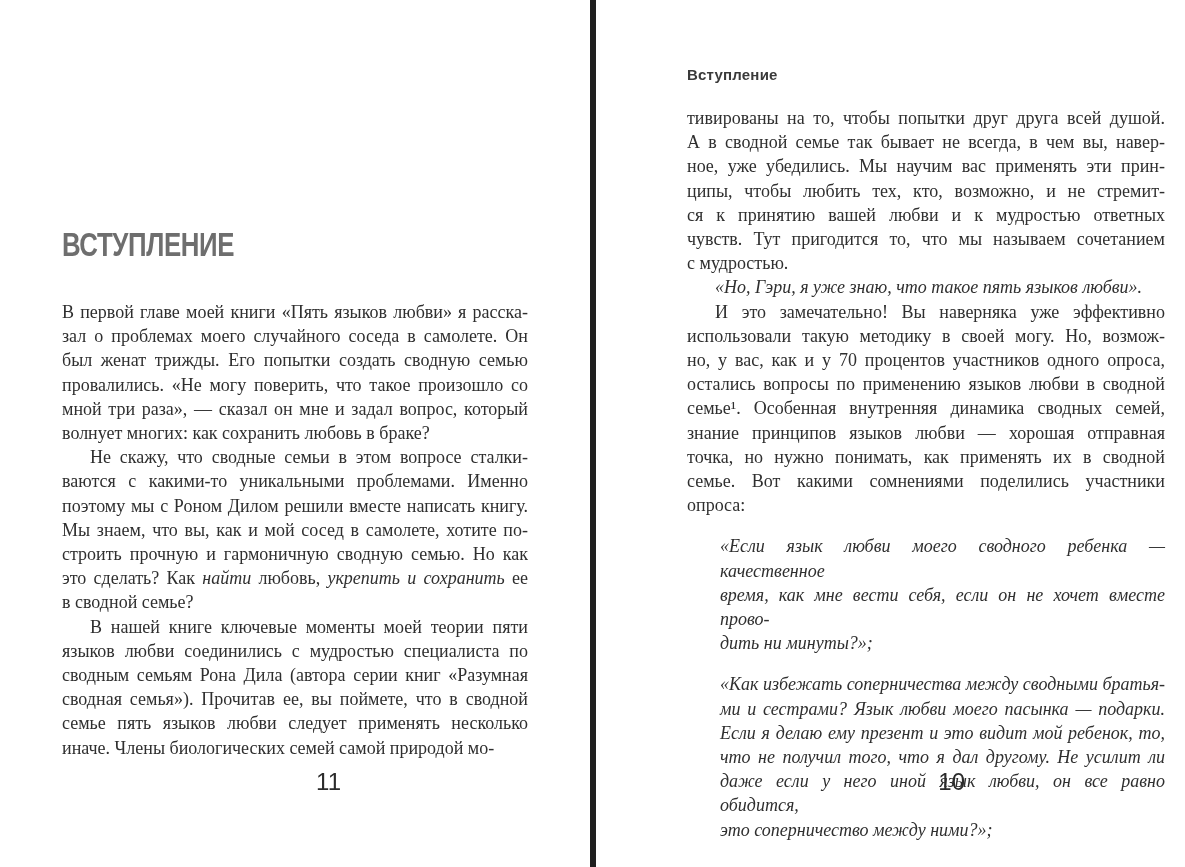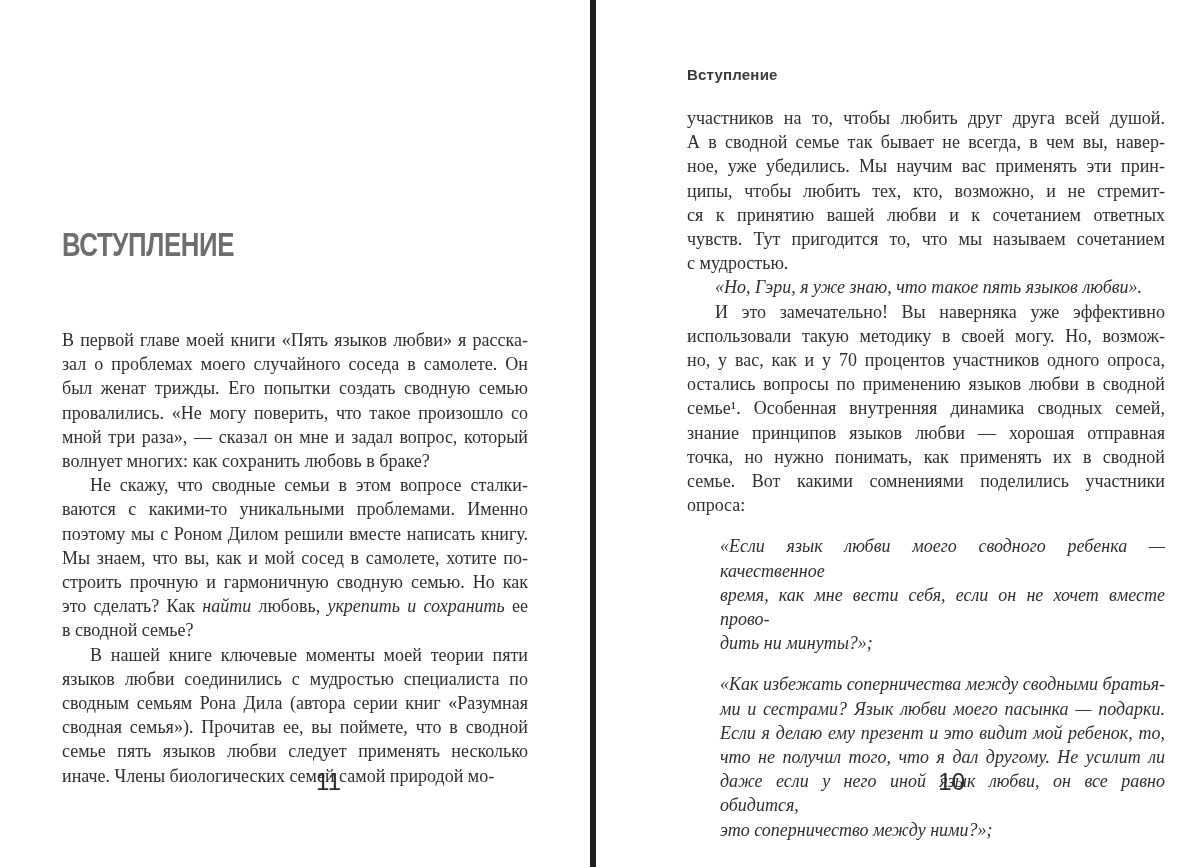--- a/index.html
+++ b/index.html
@@ -51,21 +51,21 @@
     font-size: 15px;
     font-weight: 700;
     letter-spacing: 0.2px;
     color: var(--running-head);
   }
   .body-text {
     position: absolute;
     font-size: 18px;
     line-height: 24.2px;
   }
-  .page-left  .body-text { left: 62px; top: 300px; width: 466px; margin-top: 28px; }
+  .page-left  .body-text { left: 62px; top: 300px; width: 466px; }
   .page-right .body-text { left: 91px; top: 106px; width: 478px; }
   .line { text-align: justify; text-align-last: justify; }
   .line.last { text-align-last: left; }
   .line.indent { text-indent: 28px; }
   .it, .block.italic .line { font-style: italic; }
   .block.quote { margin-top: 17px; margin-left: 33px; }
   .page-number {
     position: absolute;
     top: 768px;
     width: 120px;
@@ -113,25 +113,25 @@
       </div>
     <div class="page-number">11</div>
   </section>
 
   <div class="spine"></div>
 
   <section class="page page-right">
     <div class="running-head">Вступление</div>
     <div class="body-text" id="right-body">
         <div class="block">
-          <div class="line">участников на то, чтобы любить друг друга всей душой.</div>
+          <div class="line">тивированы на то, чтобы попытки друг друга всей душой.</div>
           <div class="line">А в сводной семье так бывает не всегда, в чем вы, навер-</div>
           <div class="line">ное, уже убедились. Мы научим вас применять эти прин-</div>
           <div class="line">ципы, чтобы любить тех, кто, возможно, и не стремит-</div>
-          <div class="line">ся к принятию вашей любви и к сочетанием ответных</div>
+          <div class="line">ся к принятию вашей любви и к мудростью ответных</div>
           <div class="line">чувств. Тут пригодится то, что мы называем сочетанием</div>
           <div class="line last">с мудростью.</div>
         </div>
         <div class="block italic">
           <div class="line last indent">«Но, Гэри, я уже знаю, что такое пять языков любви».</div>
         </div>
         <div class="block">
           <div class="line indent">И это замечательно! Вы наверняка уже эффективно</div>
           <div class="line">использовали такую методику в своей могу. Но, возмож-</div>
           <div class="line">но, у вас, как и у 70 процентов участников одного опроса,</div>

